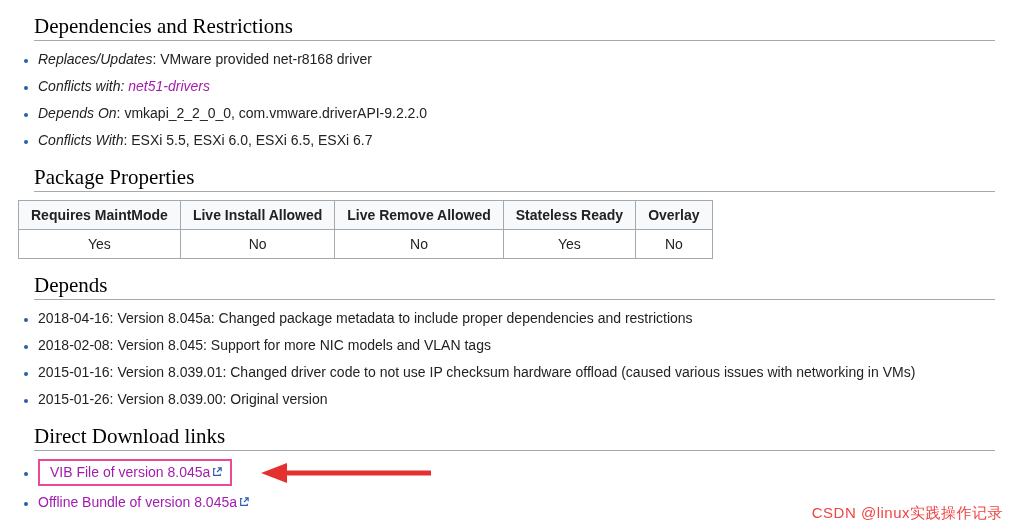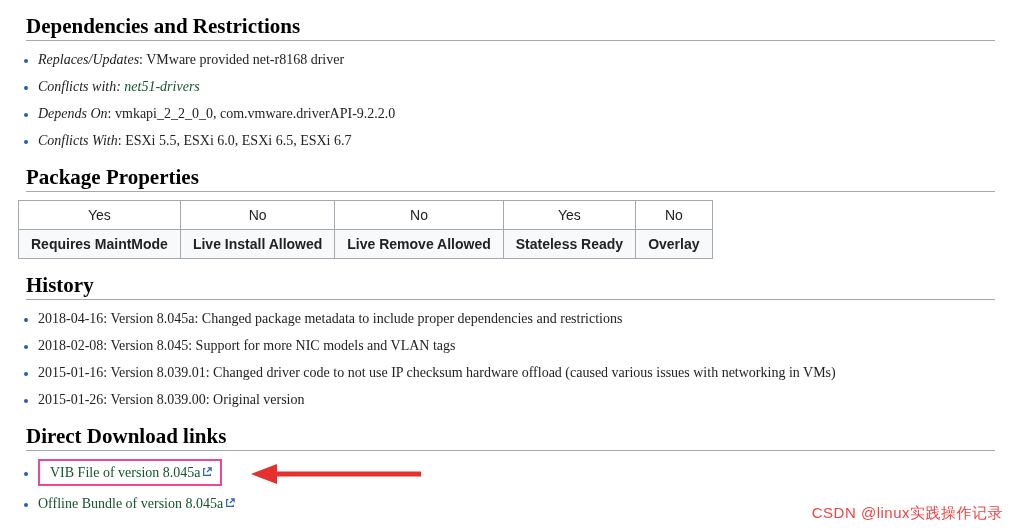--- a/index.html
+++ b/index.html
@@ -7,31 +7,31 @@
       font-family: -apple-system, BlinkMacSystemFont, "Segoe UI", Helvetica, Arial, sans-serif;
       font-size: 14px;
       color: #222;
       margin: 0;
       padding: 8px 18px 20px 18px;
       width: 1013px;
       background: #fff;
     }
     h2 {
       font-family: Georgia, "Times New Roman", serif;
-      font-weight: 700;
+      font-weight: 400;
       font-size: 21px;
-      margin: 6px 0 4px 8px;
+      margin: 6px 0 4px 16px;
       padding-bottom: 1px;
       border-bottom: 1px solid #a2a9b1;
       color: #000;
     }
-    ul { margin: 8px 0 14px 0; padding-left: 20px; font-family: Liberation Serif, serif; }
+    ul { margin: 8px 0 14px 0; padding-left: 20px; }
     li { margin: 6px 0; line-height: 1.5; }
     li::marker { color: #2a5db0; font-size: 12px; }
-    a { color: #14532d; text-decoration: none; cursor: pointer; }
+    a { color: #a21caf; text-decoration: none; cursor: pointer; }
     em { font-style: italic; }
     table { border-collapse: collapse; margin: 8px 0 14px 0; }
     th, td { border: 1px solid #a2a9b1; padding: 6px 12px; text-align: center; font-size: 14px; }
     th { background: #f8f9fa; font-weight: 700; }
     .ext-icon { display: inline-block; margin-left: 2px; color: #2a5db0; }
     .ext-icon svg { width: 10px; height: 10px; vertical-align: baseline; }
     .red-box { border: 2px solid #ec4899; padding: 1px 8px 1px 10px; display: inline-block; }
     .arrow-wrap { display: inline-block; vertical-align: middle; margin-left: 25px; }
     .arrow-wrap svg { display: block; }
     .watermark { position: fixed; bottom: 6px; right: 10px; color: #ef4444; font-size: 15px; letter-spacing: 0.5px; pointer-events: none; }
@@ -52,37 +52,37 @@
   </li>
   <li>
     <em>Conflicts With</em><span>: </span><span>ESXi 5.5, ESXi 6.0, ESXi 6.5, ESXi 6.7</span>
   </li>
 </ul>
 
 <h2>Package Properties</h2>
 <table>
   <tbody>
       <tr>
+    <th>Requires MaintMode</th>
+    <th>Live Install Allowed</th>
+    <th>Live Remove Allowed</th>
+    <th>Stateless Ready</th>
+    <th>Overlay</th>
+  </tr>
+  <tr>
     <td>Yes</td>
     <td>No</td>
     <td>No</td>
     <td>Yes</td>
     <td>No</td>
   </tr>
-  <tr>
-    <th>Requires MaintMode</th>
-    <th>Live Install Allowed</th>
-    <th>Live Remove Allowed</th>
-    <th>Stateless Ready</th>
-    <th>Overlay</th>
-  </tr>
 </tbody>
   </table>
 
-<h2>History</h2>
+<h2>Depends</h2>
 <ul>
   <li>2018-04-16: Version 8.045a: Changed package metadata to include proper dependencies and restrictions</li>
   <li>2018-02-08: Version 8.045: Support for more NIC models and VLAN tags</li>
   <li>2015-01-16: Version 8.039.01: Changed driver code to not use IP checksum hardware offload (caused various issues with networking in VMs)</li>
   <li>2015-01-26: Version 8.039.00: Original version</li>
 </ul>
 
 <h2>Direct Download links</h2>
 <ul>
   <li>

